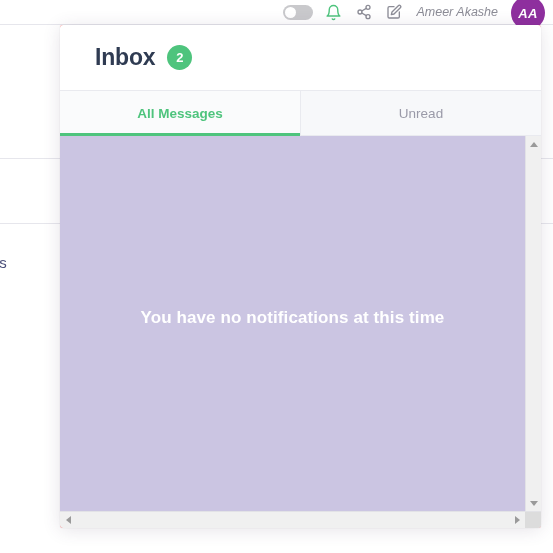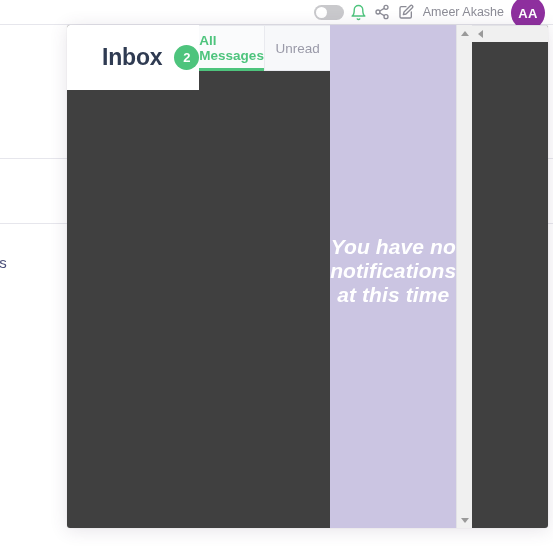--- a/index.html
+++ b/index.html
@@ -54,21 +54,22 @@
   }
 
   
   .topbar-controls {
     position: absolute;
     right: 8px;
     top: 0;
     height: 24px;
     display: flex;
     align-items: center;
-    gap: 5px;
+    gap: 11px;
+    font-style: italic;
   }
 
   .toggle {
     width: 30px;
     height: 15px;
     border-radius: 8px;
     background: #c9c9cc;
     position: relative;
     flex: none;
   }
@@ -110,31 +111,31 @@
     align-items: center;
     justify-content: center;
     flex: none;
     margin-left: 2px;
     margin-top: 2px;
   }
 
   
   .modal {
     position: absolute;
-    left: 67px;
+    left: 60px;
     top: 25px;
     width: 481px;
     height: 503px;
-    background: #404040;
+    background: #ef4444;
     border-radius: 3px;
     box-shadow: 0 2px 18px rgba(80, 60, 90, 0.14),
                 0 0 0 1px rgba(0,0,0,0.02);
     overflow: hidden;
     display: flex;
-    flex-direction: row;
+    flex-direction: column;
   }
 
   .modal-header {
     height: 65px;
     display: flex;
     align-items: center;
     padding-left: 35px;
     box-sizing: border-box;
     background: #ffffff;
     flex: none;
@@ -203,27 +204,26 @@
   .content-area {
     flex: 1;
     background: #cbc5e2;
     position: relative;
     display: flex;
     align-items: center;
     justify-content: center;
     min-width: 0;
   }
   .empty-text {
-    font-size: 21px;
+    font-size: 17px;
     font-weight: bold;
     color: #ffffff;
     text-align: center;
     margin-top: -12px;
     letter-spacing: .1px;
-    font-style: italic;
   }
 
   
   .vscroll {
     width: 16px;
     background: #f0f0f0;
     border-left: 1px solid #e2e2e6;
     display: flex;
     flex-direction: column;
     justify-content: space-between;

